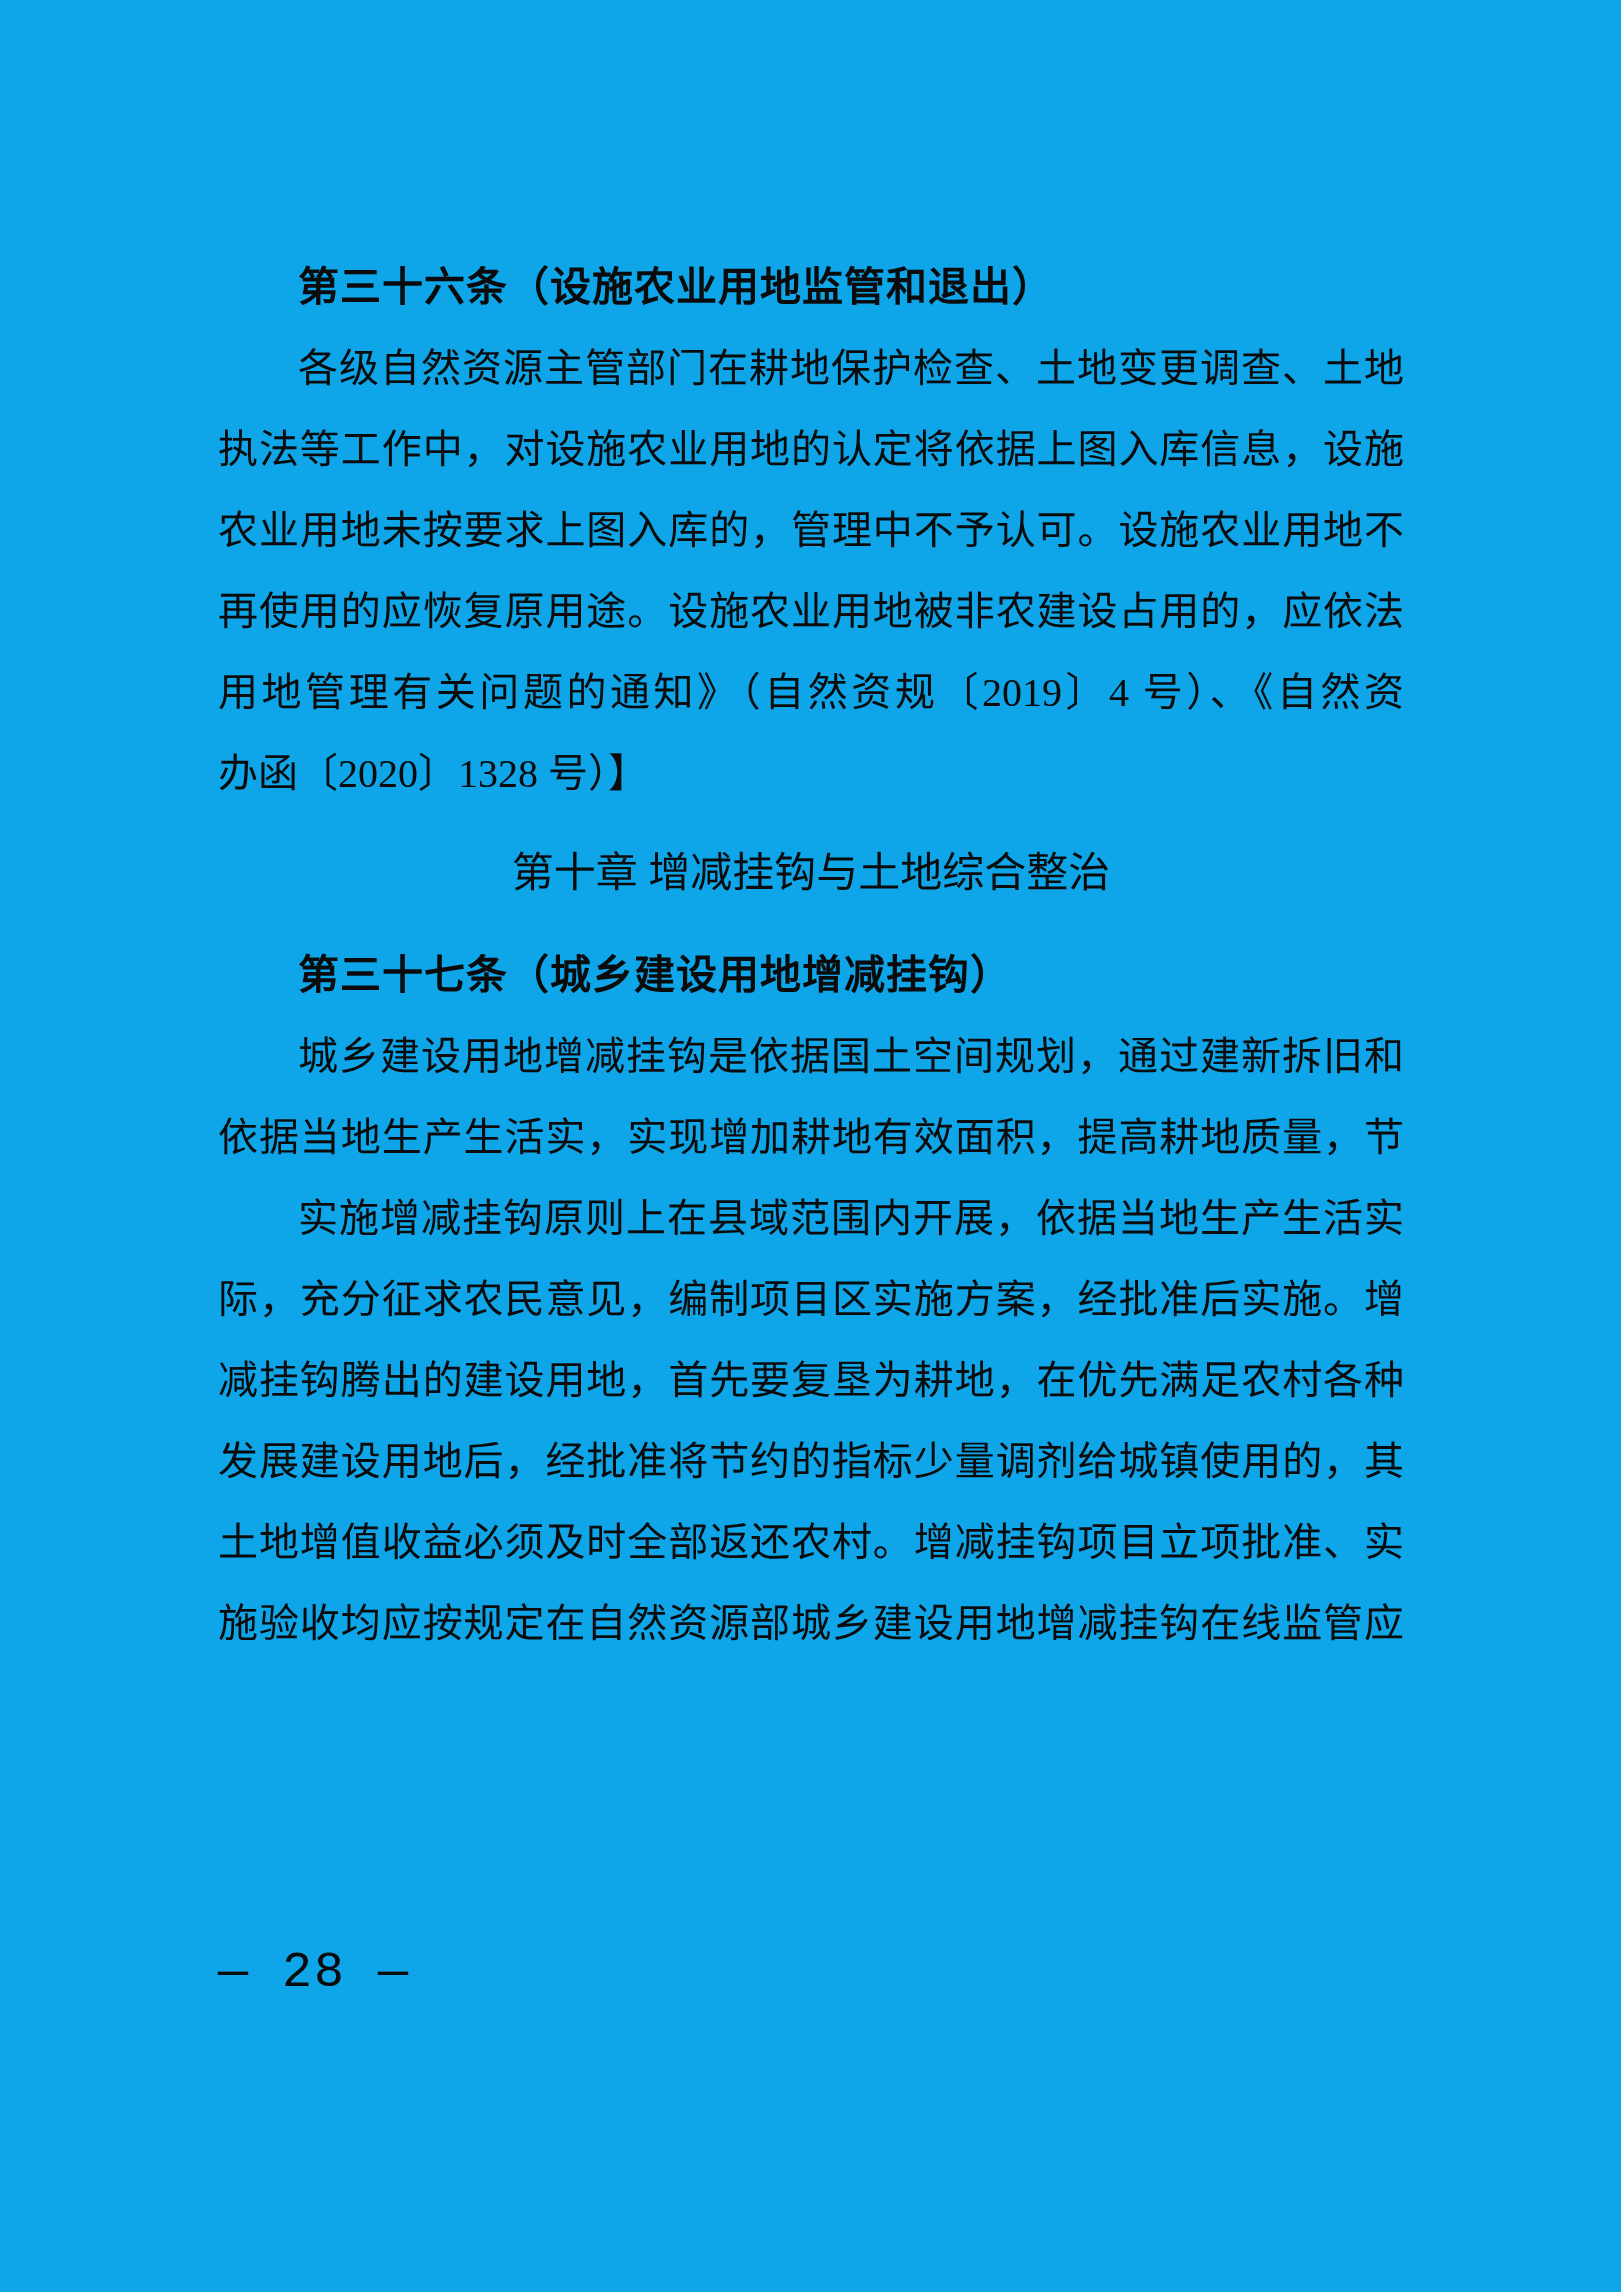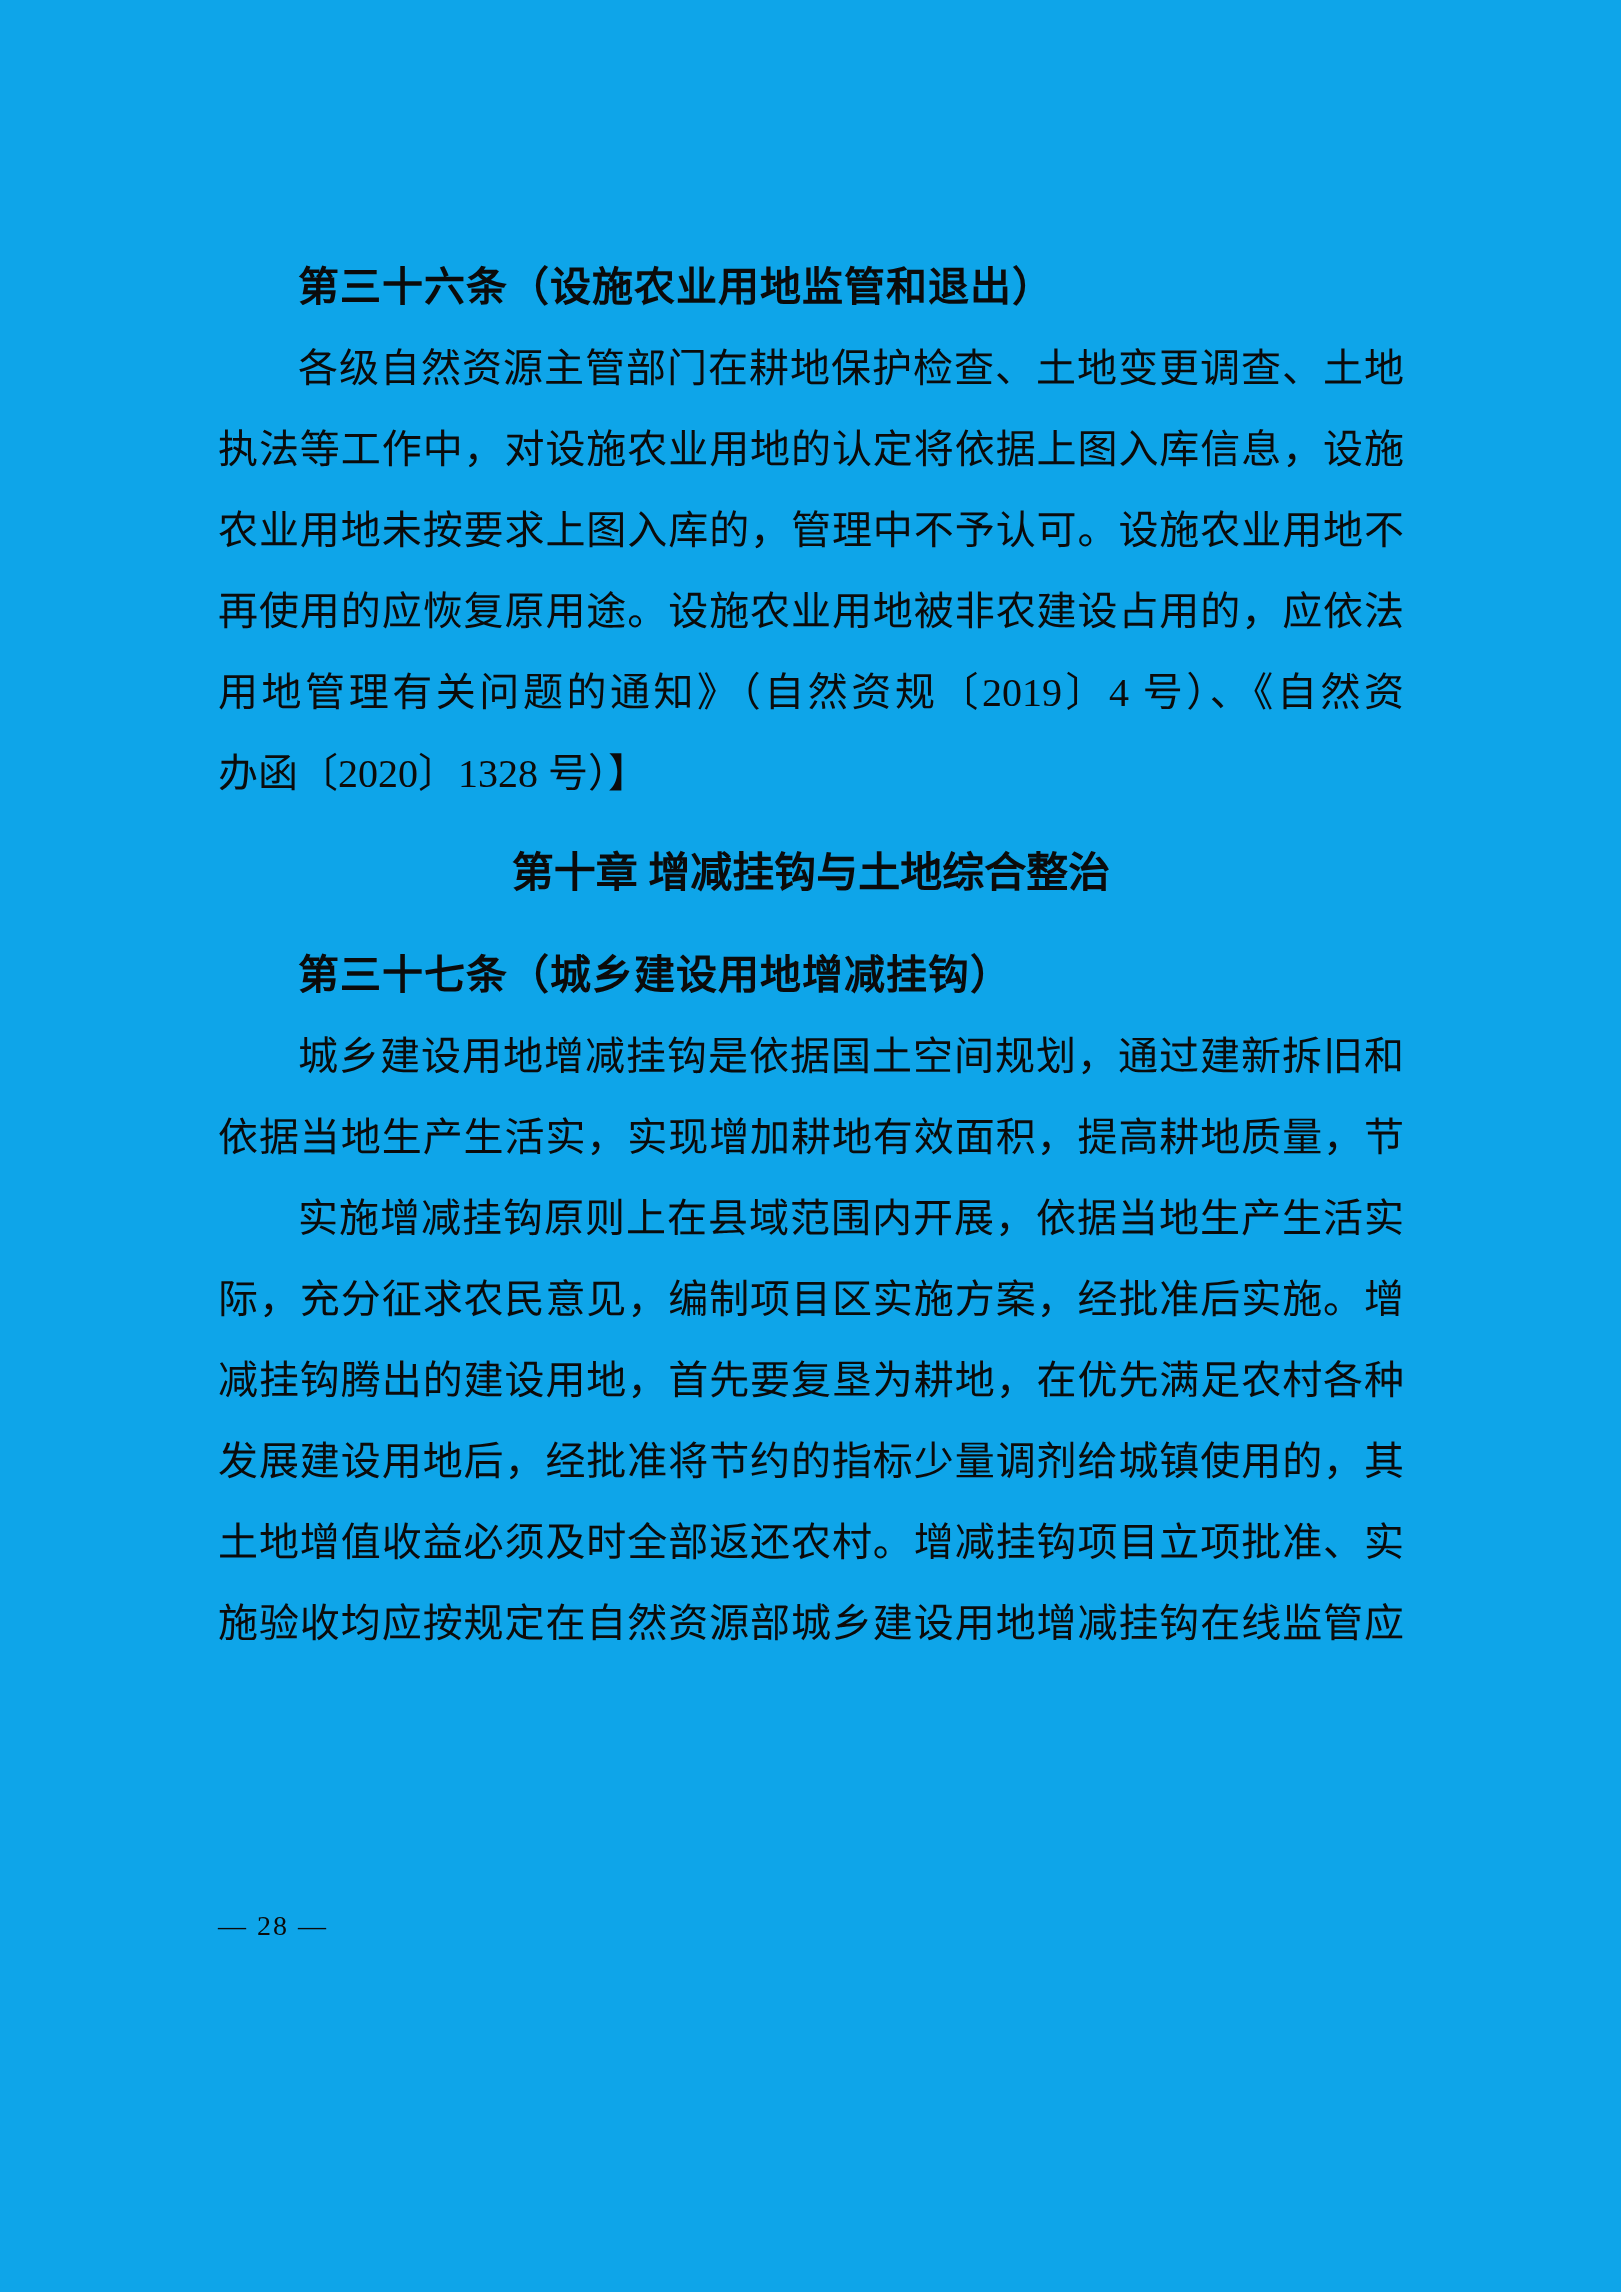--- a/index.html
+++ b/index.html
@@ -46,37 +46,38 @@
     font-weight: 700;
     font-size: 41px;
     height: 81px;
     line-height: 81px;
     padding-left: 80px;
     letter-spacing: 1px;
     white-space: nowrap;
   }
   .chapter-heading {
     font-family: "Liberation Serif", "DejaVu Serif", serif;
-    font-weight: 700;
+    font-weight: 400;
     font-size: 42px;
     height: 81px;
     line-height: 81px;
     text-align: center;
     margin-top: 18.6px;
     margin-bottom: 21.6px;
     white-space: nowrap;
   }
   .page-footer {
     position: absolute;
     left: 218px;
-    top: 1903px;
-    font-size: 28px;
+    top: 1950px;
+    font-size: 50px;
     line-height: 45px;
     letter-spacing: 2px;
     white-space: nowrap;
+    font-family: Liberation Mono, monospace;
   }
 </style>
 </head>
 <body>
 
 <div class="page">
 
   <div class="text-area">
 
     <div class="article-heading">第三十六条（设施农业用地监管和退出）</div>

